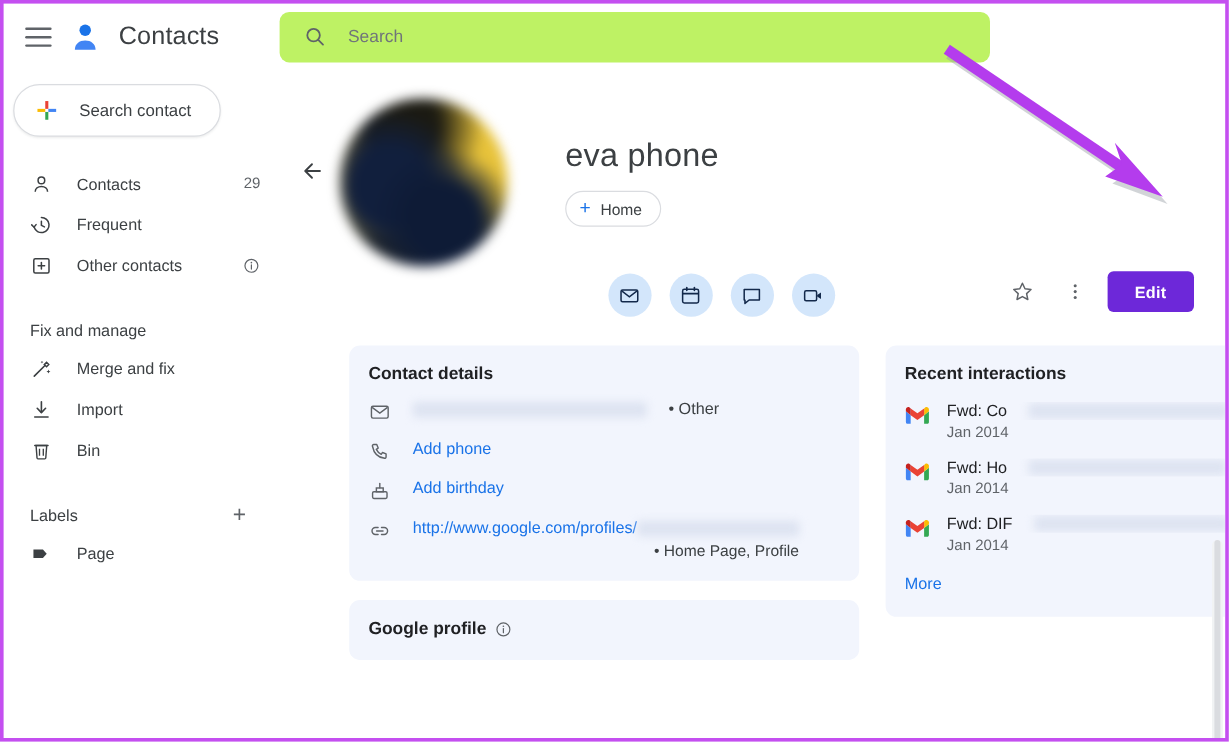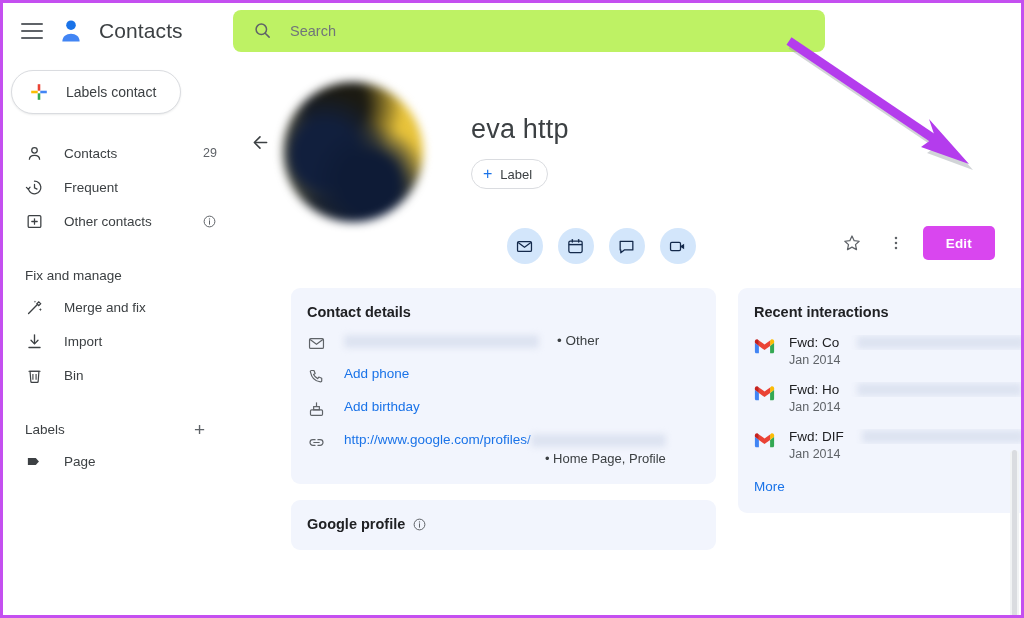--- a/index.html
+++ b/index.html
@@ -83,21 +83,21 @@
     border-radius: 16px; background: #fff; font-size: 13px; color: #3c4043; cursor: pointer;
   }
   .labelchip .pl { color: #1a73e8; font-size: 16px; line-height: 1; }
 
   .actionrow { position: absolute; right: 26px; top: 168px;
                display: flex; align-items: center; gap: 10px; }
   .iconbtn { width: 34px; height: 34px; border-radius: 50%; display: flex;
              align-items: center; justify-content: center; cursor: pointer; }
   .editbtn {
     height: 34px; padding: 0 23px; border: none; border-radius: 5px;
-    background: #d946ef; color: #fff; font-size: 13.5px; font-weight: 700;
+    background: #6d28d9; color: #fff; font-size: 13.5px; font-weight: 700;
     font-family: inherit; cursor: pointer; letter-spacing: .2px;
   }
 
   .quickrow { display: flex; justify-content: center; gap: 15px; margin: 6px 0 0 -60px; }
   .circlebtn { width: 36px; height: 36px; border-radius: 50%; background: #d3e6fb;
                display: flex; align-items: center; justify-content: center; cursor: pointer; }
 
   .cards { display: flex; gap: 22px; padding: 24px 26px 0 50px; align-items: flex-start; }
   .colL { width: 425px; flex: 0 0 425px; text-align: right; }
   .colR { flex: 1; }
@@ -160,21 +160,21 @@
   <div class="body">
 
     <div class="sidebar">
       <div class="create-btn">
         <svg width="22" height="22" viewBox="0 0 24 24">
           <rect x="10.6" y="3.5" width="2.8" height="7.1" fill="#ea4335"></rect>
           <rect x="10.6" y="13.4" width="2.8" height="7.1" fill="#34a853"></rect>
           <rect x="3.5" y="10.6" width="7.1" height="2.8" fill="#fbbc04"></rect>
           <rect x="13.4" y="10.6" width="7.1" height="2.8" fill="#4285f4"></rect>
         </svg>
-        <span>Labels contact</span>
+        <span>Search contact</span>
       </div>
 
       <div class="navgap"></div>
 
       <div class="navitem">
         <svg class="ico" viewBox="0 0 24 24">
           <circle cx="12" cy="8" r="3.5" fill="none" stroke="#3c4043" stroke-width="1.6"></circle>
           <path d="M5.5 20c0-3.6 2.9-5.6 6.5-5.6s6.5 2 6.5 5.6" fill="none" stroke="#3c4043" stroke-width="1.6"></path>
         </svg>
         <span class="lbl">Contacts</span>
@@ -256,24 +256,24 @@
 
       <div class="hero">
         <div class="backbtn">
           <svg width="21" height="21" viewBox="0 0 24 24">
             <line x1="5.5" y1="12" x2="19" y2="12" stroke="#3c4043" stroke-width="1.8" stroke-linecap="round"></line>
             <polyline points="11.4,5.6 5,12 11.4,18.4" fill="none" stroke="#3c4043" stroke-width="1.8" stroke-linecap="round" stroke-linejoin="round"></polyline>
           </svg>
         </div>
         <div class="avatar"></div>
         <div class="heroinfo">
-          <div class="cname">eva http</div>
+          <div class="cname">eva phone</div>
           <div class="labelchip">
             <span class="pl">+</span>
-            <span>Label</span>
+            <span>Home</span>
           </div>
         </div>
       </div>
 
       <div class="actionrow">
         <div class="iconbtn">
           <svg width="20" height="20" viewBox="0 0 24 24">
             <path d="M12 3.6l2.6 5.6 6 .7-4.4 4.1 1.2 5.9L12 17l-5.4 2.9 1.2-5.9L3.4 9.9l6-.7z" fill="none" stroke="#5f6368" stroke-width="1.5" stroke-linejoin="round"></path>
           </svg>
         </div>

